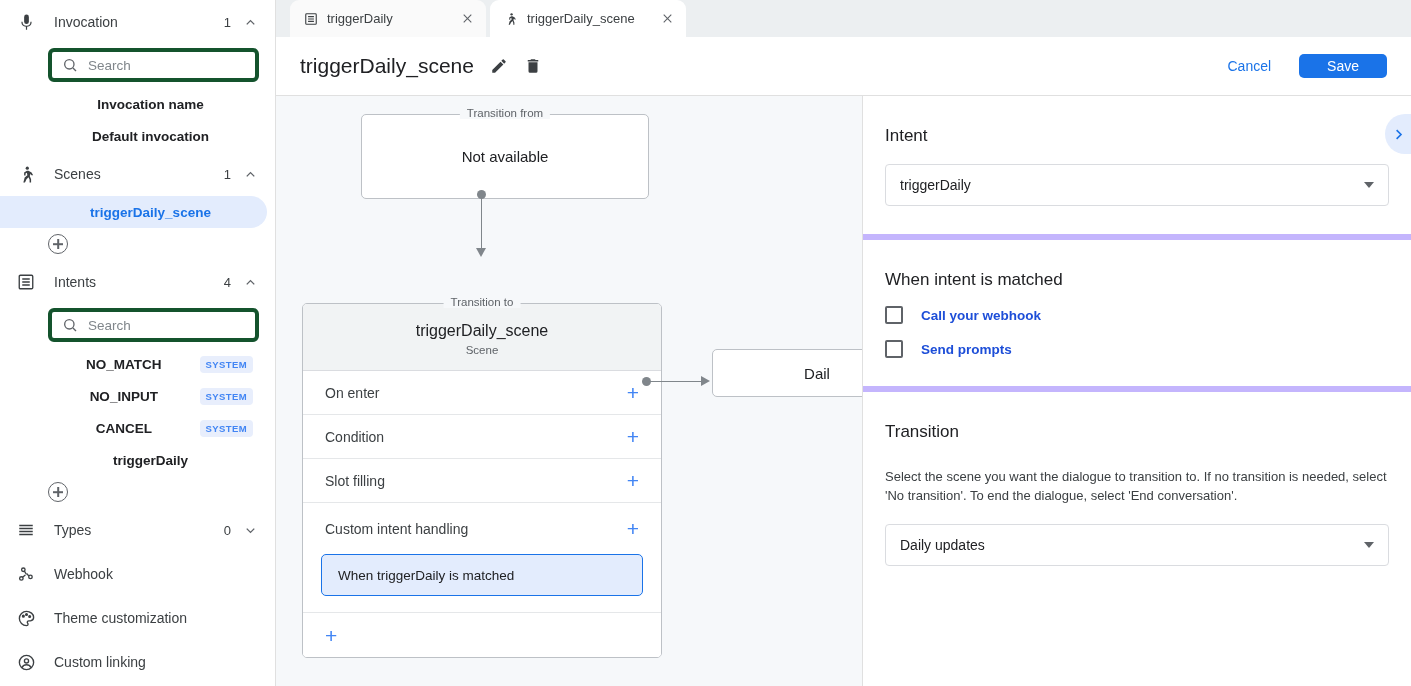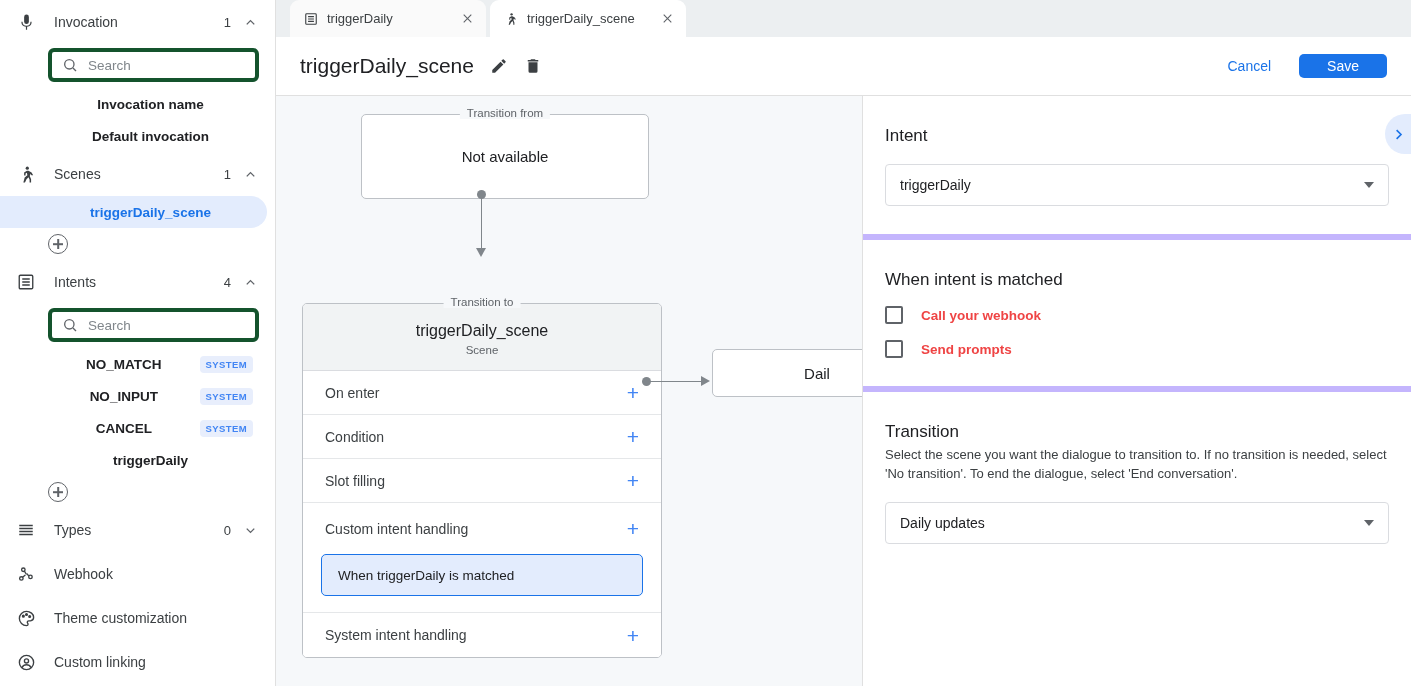--- a/index.html
+++ b/index.html
@@ -189,37 +189,37 @@
   #node-target .node-text { font-size: 15px; color: #202124; white-space: nowrap; }
 
   
   .panel {
     width: 549px; flex: 0 0 549px; background: #fff;
     border-left: 1px solid #e0e0e0; position: relative; overflow: hidden;
   }
   .panel-sec { padding: 30px 22px 28px 22px; border-bottom: 6px solid #c4b5fd; }
   .panel-sec:last-of-type { border-bottom: none; }
   .panel-h { font-size: 17px; color: #202124; }
-  .panel-desc { font-size: 13px; color: #3c4043; line-height: 1.45; margin-top: 4px; }
+  .panel-desc { font-size: 13px; color: #3c4043; line-height: 1.45; margin-top: 26px; }
   .select {
     margin-top: 18px; height: 42px; border: 1px solid #dadce0; border-radius: 4px;
     display: flex; align-items: center; padding: 0 14px;
     font-size: 14px; color: #202124; cursor: pointer; background:#fff;
   }
   .select .sel-val { flex: 1; }
   .sel-caret {
     width: 0; height: 0; border-left: 5px solid transparent;
     border-right: 5px solid transparent; border-top: 6px solid #5f6368;
   }
   .chk-row { display: flex; align-items: center; margin-top: 16px; cursor: pointer; }
   .chkbox {
     width: 18px; height: 18px; border: 2px solid #5f6368; border-radius: 2px;
     flex: 0 0 18px; background: #fff;
   }
-  .chk-label { font-size: 13.5px; font-weight: bold; color: #ef4444; margin-left: 18px; }
+  .chk-label { font-size: 13.5px; font-weight: bold; color: #1d4ed8; margin-left: 18px; }
 
   .collapse-tab {
     position: absolute; right: 0; top: 18px;
     width: 26px; height: 40px; background: #e3ecfd;
     border-radius: 20px 0 0 20px;
     display: flex; align-items: center; justify-content: center;
     color: #1a73e8; cursor: pointer;
   }
 </style>
 </head>
@@ -473,21 +473,20 @@
 
           <div class="scene-row with-child">
             <div class="child-head">
               <span class="r-label">Custom intent handling</span>
               <span class="plus">+</span>
             </div>
             <div class="handler-chip">When triggerDaily is matched</div>
           </div>
 
           <div class="scene-row">
-            <span class="r-label">System intent handling</span>
             <span class="plus">+</span>
           </div>
         </div>
 
         <div class="dot" style="left:366px; top:281px;"></div>
         <div class="edge-line" style="left:371px; top:284.5px; width:60px; height:1.5px;"></div>
         <div class="arrow-right" style="left:425px; top:279.5px;"></div>
 
         <div class="fieldset" id="node-target">
 

